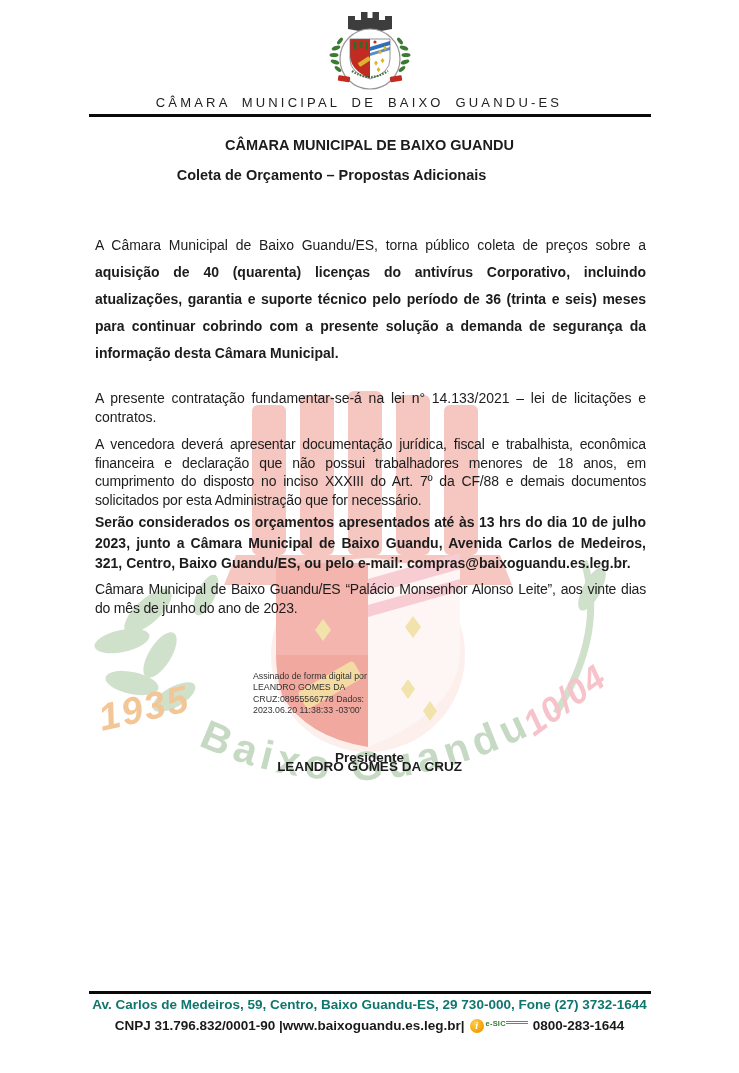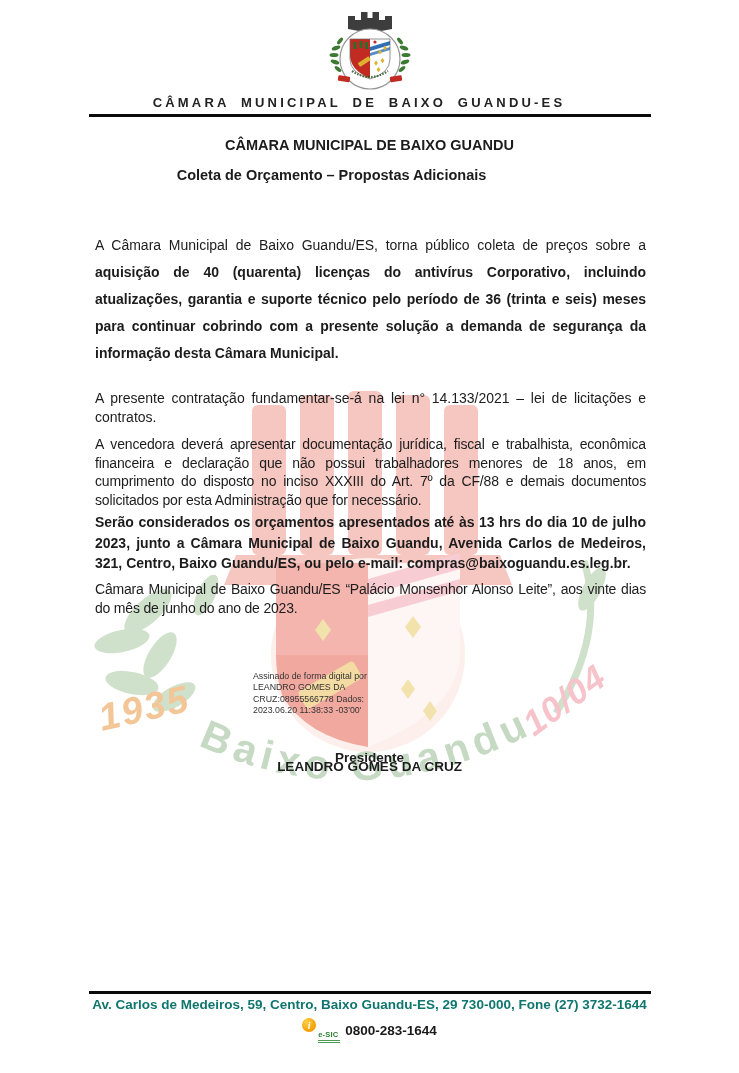--- a/index.html
+++ b/index.html
@@ -11,21 +11,21 @@
     color:#1c1c1c;
     overflow:hidden;
   }
   .abs { position:absolute; }
 
   
   .crest { left:317px; top:7px; width:106px; height:84px; }
   .org-name {
     top:95px; left:0; width:718px;
     text-align:center;
-    font-size:13px; font-weight:bold;
+    font-size:13px; font-weight:normal;
     letter-spacing:3.2px; word-spacing:5px;
     color:#222;
   }
   .header-rule { top:114px; left:89px; width:562px; height:3px; background:#0a0a0a; }
 
   .doc-title    { top:137px; left:0; width:739px; text-align:center; font-size:14.5px; font-weight:bold; }
   .doc-subtitle { top:167px; left:0; width:663px; text-align:center; font-size:14.5px; font-weight:bold; }
 
   
   .watermark { left:86px; top:383px; width:566px; height:434px; z-index:0; pointer-events:none; }
@@ -71,21 +71,21 @@
     font-size:13.5px; font-weight:600; color:#1a1a1a;
   }
   .esic { display:inline-flex; align-items:flex-start; gap:2px; }
   .esic-circle {
     width:14px; height:14px; border-radius:50%;
     background:radial-gradient(circle at 35% 30%, #fdd04a, #f59e00 70%);
     color:#fff; font-size:10px; font-weight:bold; font-style:italic;
     display:flex; align-items:center; justify-content:center;
     font-family:"Liberation Serif", serif;
   }
-  .esic-right { display:flex; flex-direction:column; line-height:1; margin-top:13px; }
+  .esic-right { display:flex; line-height:1; margin-top:1px; }
   .esic-label { font-size:7.5px; font-weight:bold; color:#2e7d32; letter-spacing:0.2px; }
   .esic-lines { width:22px; border-top:1px solid #4c9a50; border-bottom:1px solid #4c9a50; height:3px; margin-top:1px; }
 </style>
 </head>
 <body>
 
 <div class="abs watermark">
   <svg width="566" height="434" viewBox="0 0 566 434">
 
     <g fill="#f6c7c1">
@@ -203,20 +203,21 @@
 
 <div class="abs sig-row">
   <div class="stamp-details">Assinado de forma digital por LEANDRO GOMES DA CRUZ:08955566778 Dados: 2023.06.20 11:38:33 -03'00'</div>
 </div>
 <div class="abs sig-name">LEANDRO GOMES DA CRUZ</div>
 <div class="abs sig-role">Presidente</div>
 
 <div class="abs footer-rule"></div>
 <div class="abs footer-l1">Av. Carlos de Medeiros, 59, Centro, Baixo Guandu-ES, 29 730-000, Fone (27) 3732-1644</div>
 <div class="abs footer-l2">
+  <span>CNPJ 31.796.832/0001-90 |www.baixoguandu.es.leg.br|</span>
   <span class="esic">
     <span class="esic-circle">i</span>
     <span class="esic-right">
       <span class="esic-label">e-SIC</span>
       <span class="esic-lines"></span>
     </span>
   </span>
   <span>0800-283-1644</span>
 </div>
 

